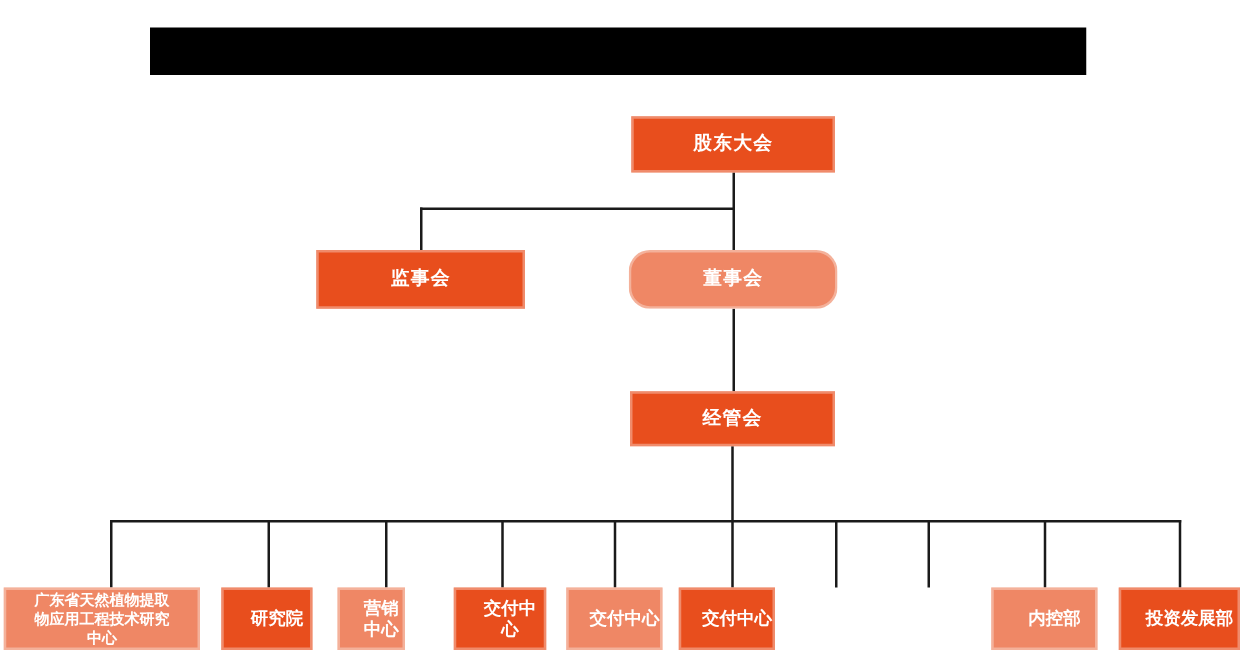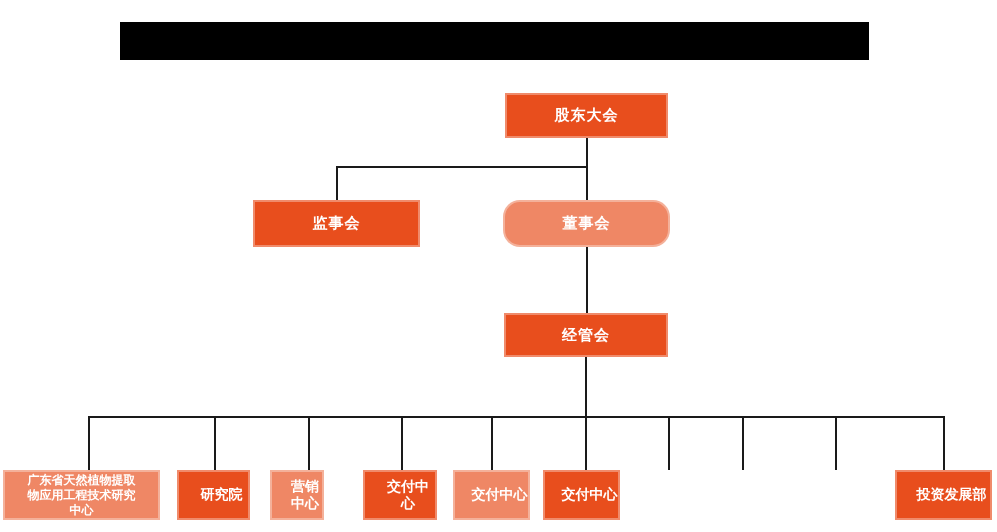--- a/index.html
+++ b/index.html
@@ -85,16 +85,17 @@
   <div class="node secondary dept" style="left:270px; top:470px; width:54px; height:50px;">营销中心</div>
 
   <div class="node primary dept" style="left:363px; top:470px; width:74px; height:50px;">交付中心</div>
 
   <div class="node secondary dept" style="left:453px; top:470px; width:77px; height:50px;">交付中心</div>
 
   <div class="node primary dept" style="left:543px; top:470px; width:77px; height:50px;">交付中心</div>
 
 
 
+  <div class="node secondary dept" style="left:793px; top:470px; width:85px; height:50px;">内控部</div>
 
   <div class="node primary dept" style="left:895px; top:470px; width:97px; height:50px;">投资发展部</div>
 
 </div>
 
 </body></html>

